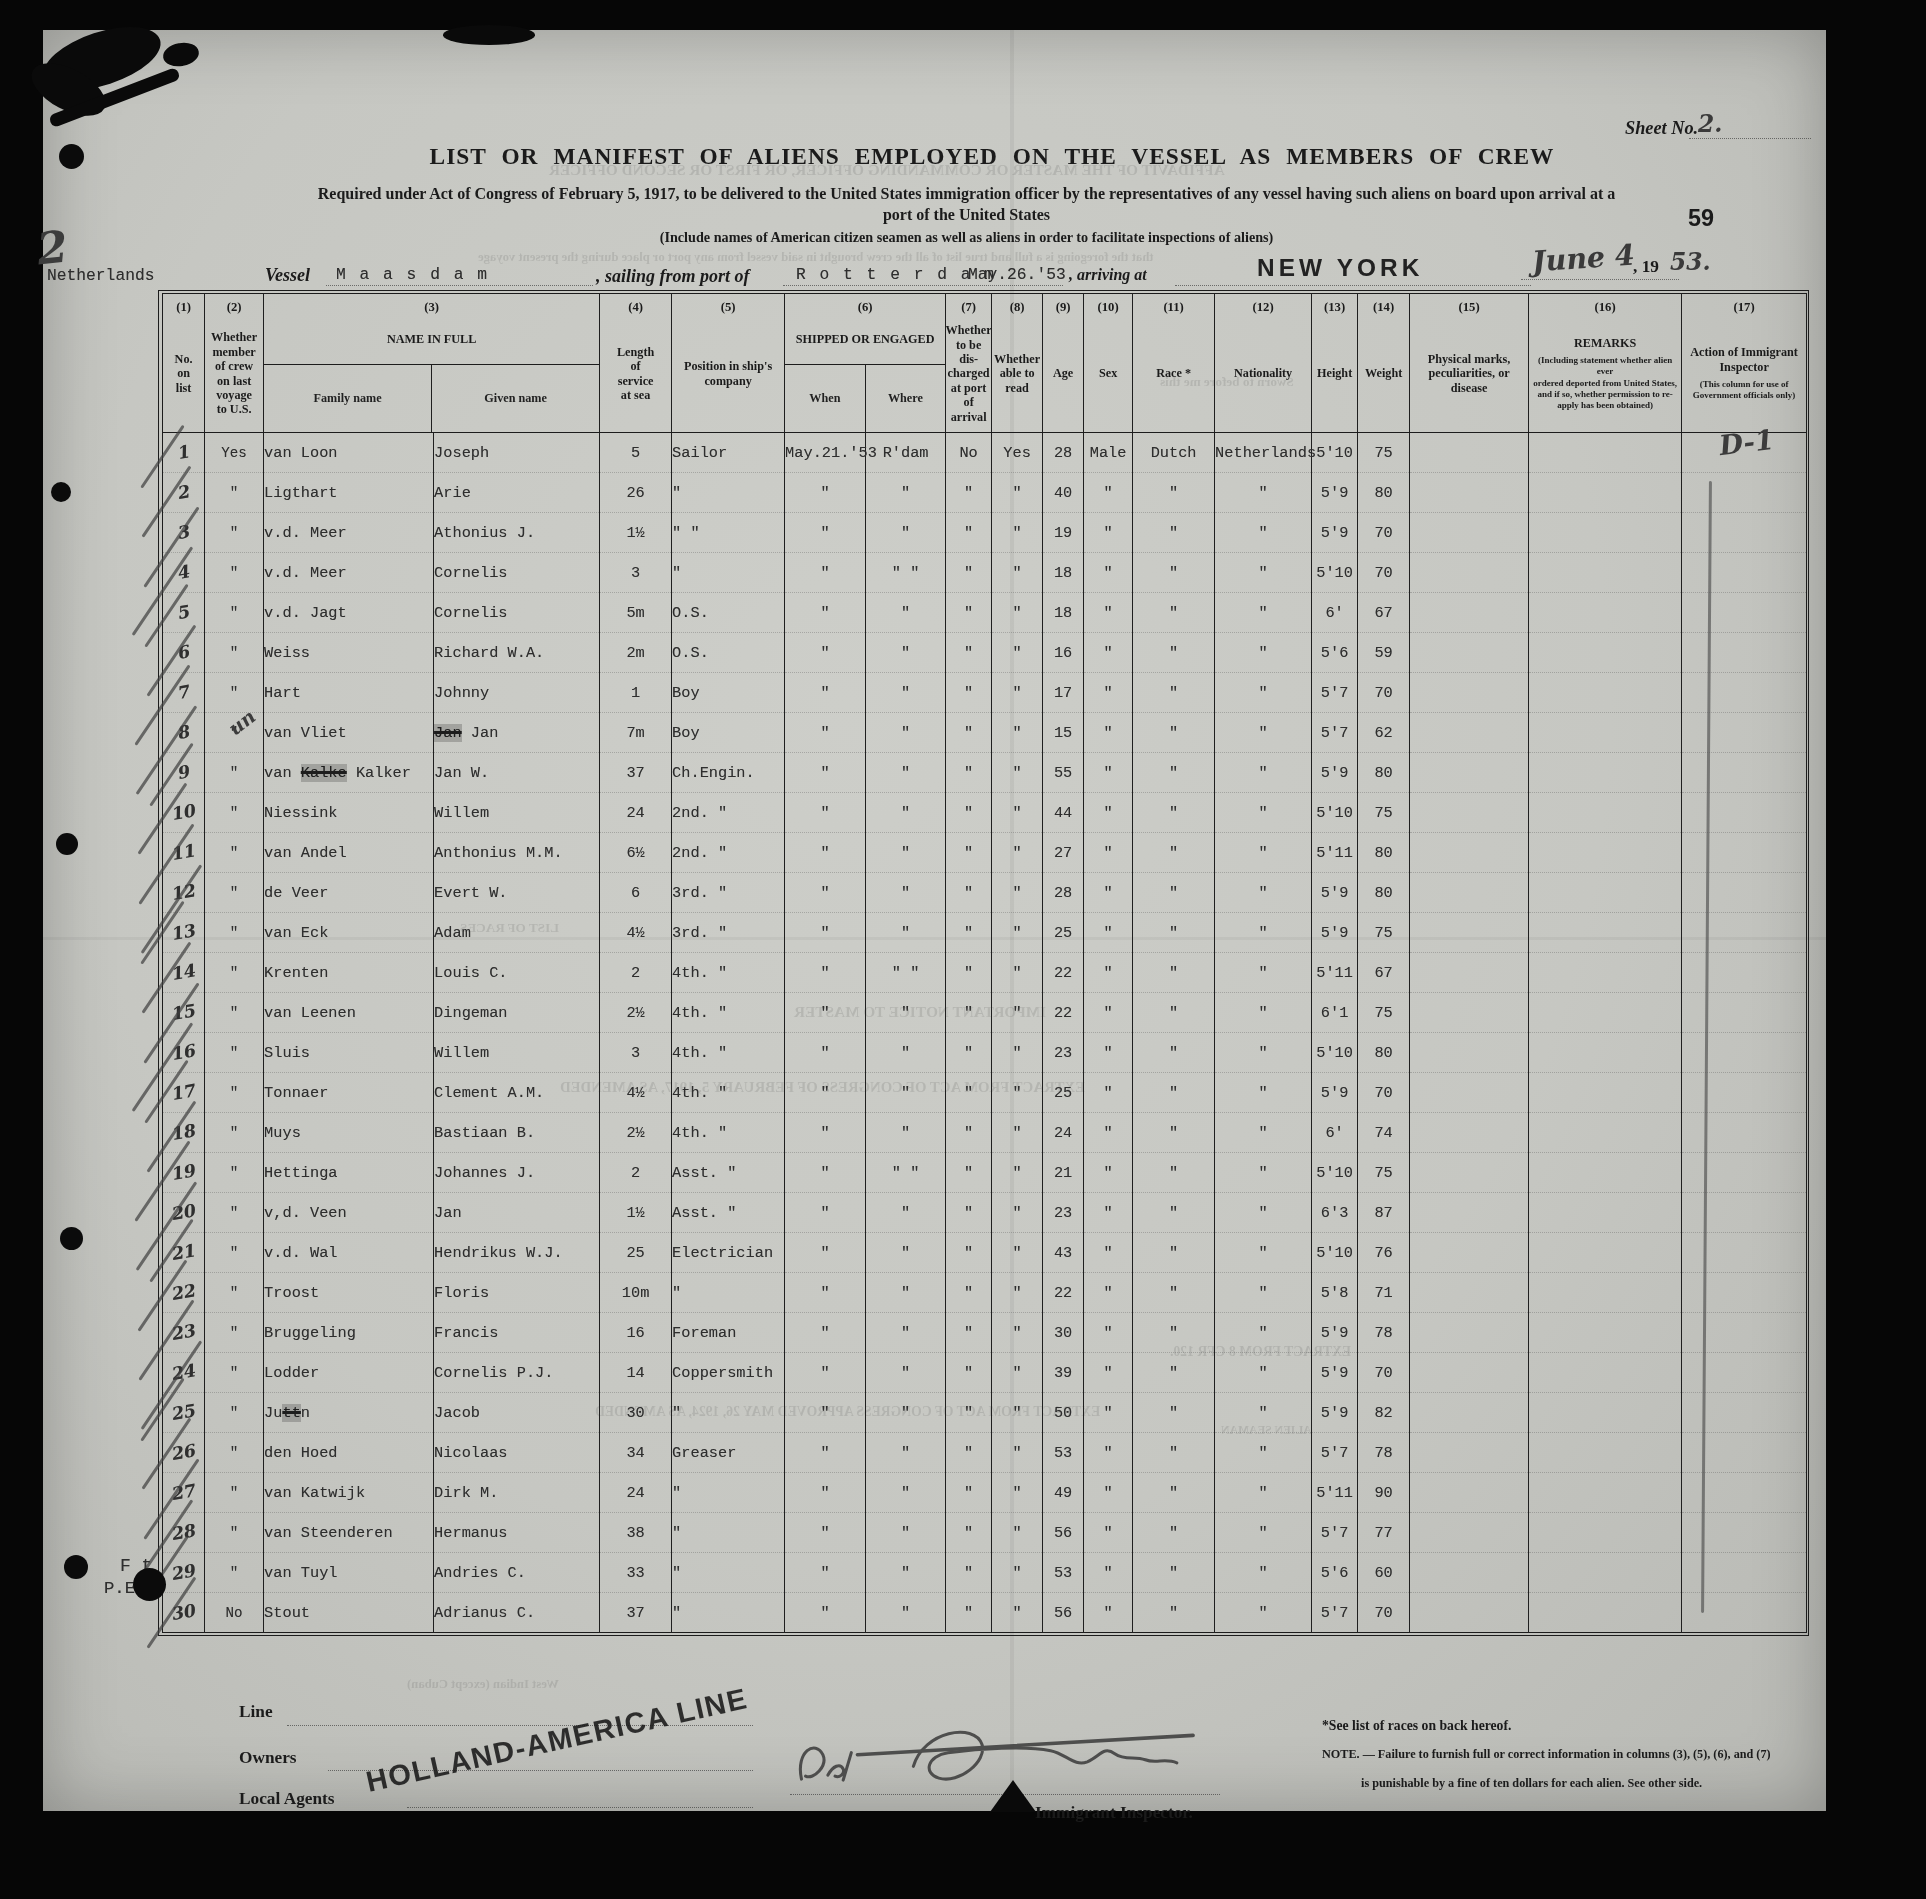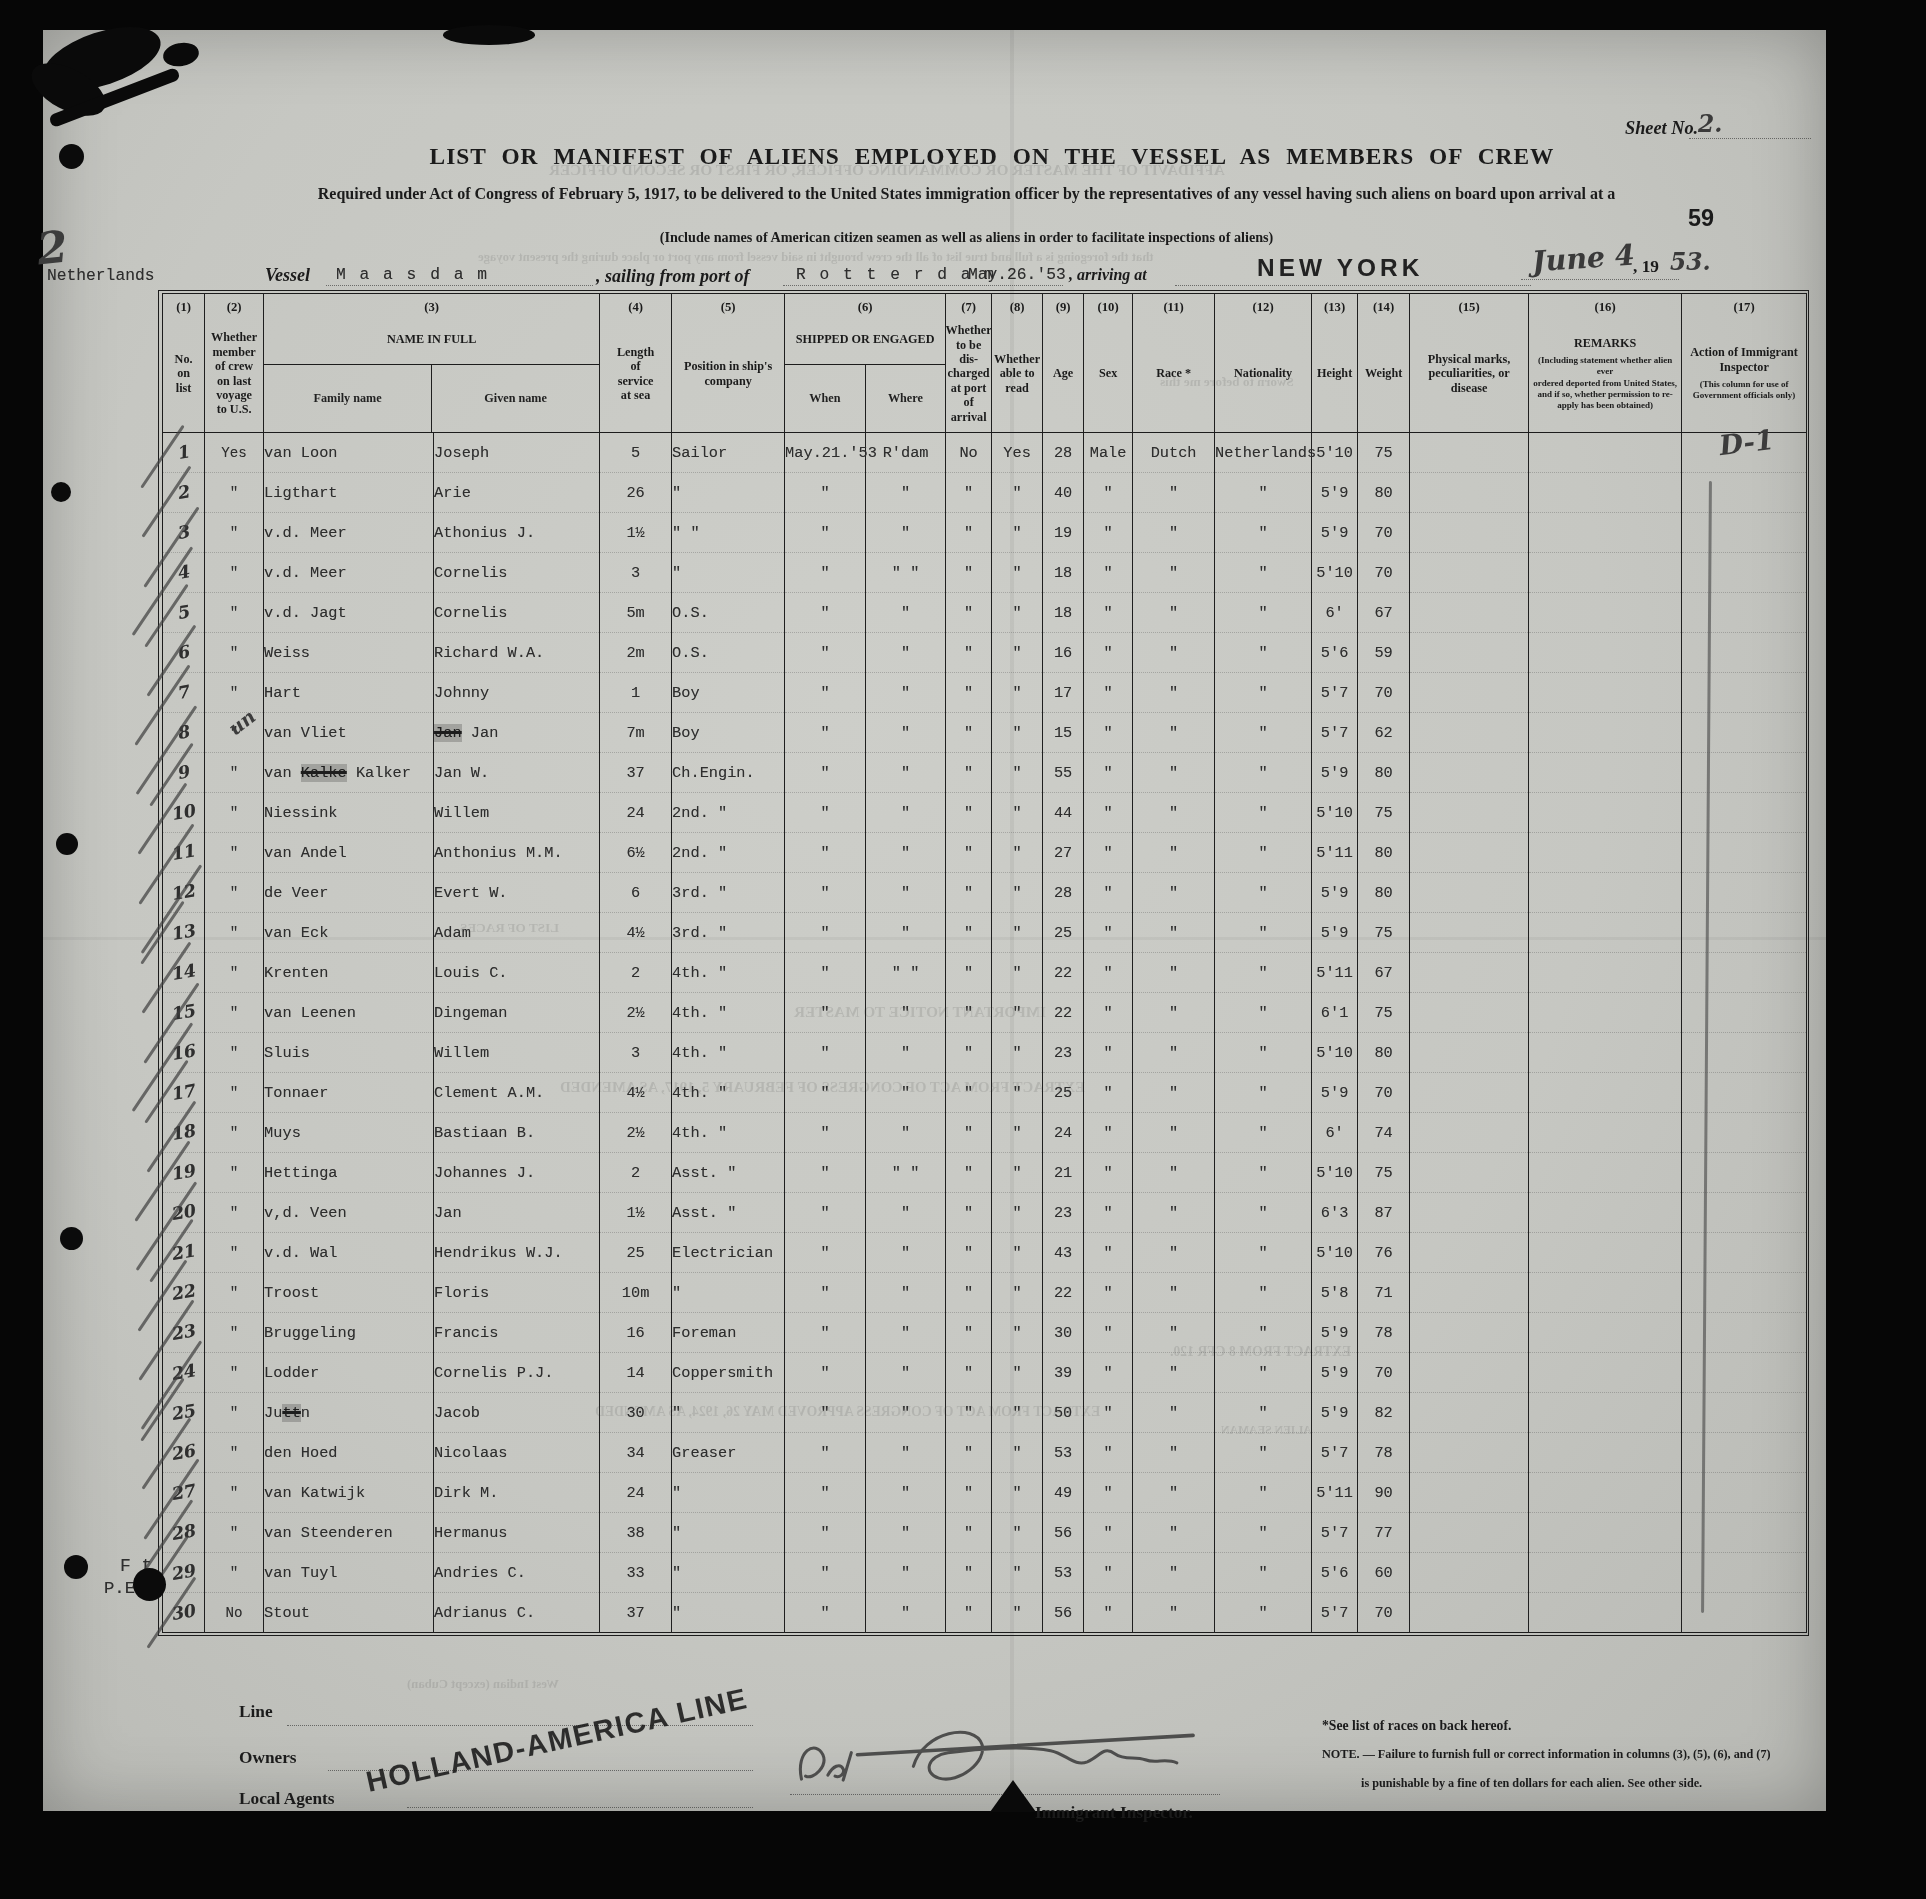--- a/index.html
+++ b/index.html
@@ -79,20 +79,21 @@
       <div class="bleed" style="left: 560px; top: 1079px; font-size: 14.8px;">EXTRACT FROM ACT OF CONGRESS OF FEBRUARY 5, 1917, AS AMENDED</div>
       <div class="bleed" style="left: 1170px; top: 1344px; font-size: 13.7px;">EXTRACT FROM 8 CFR 120.</div>
       <div class="bleed" style="left: 595px; top: 1404px; font-size: 13.7px;">EXTRACT FROM ACT OF CONGRESS APPROVED MAY 26, 1924, AS AMENDED</div>
       <div class="bleed" style="left: 1221px; top: 1424px; font-size: 11.7px;">ALIEN SEAMAN</div>
       <div class="bleed" style="left: 407px; top: 1677px; font-size: 12.7px;">West Indian (except Cuban)</div>
     </div>
 
 
   <div class="abs center serifb" style="left:305px;top:143px;width:1374px;font-size:23.4px;letter-spacing:1px;word-spacing:8.1px;z-index:2;">LIST OR MANIFEST OF ALIENS EMPLOYED ON THE VESSEL AS MEMBERS OF CREW</div>
   <div class="abs center serifb" style="left:168px;top:185px;width:1597px;font-size:16px;z-index:2;">Required under Act of Congress of February 5, 1917, to be delivered to the United States immigration officer by the representatives of any vessel having such aliens on board upon arrival at a</div>
+  <div class="abs center serifb" style="left:168px;top:206px;width:1597px;font-size:16px;z-index:2;">port of the United States</div>
   <div class="abs center serifb" style="left:458px;top:229px;width:1017px;font-size:14.2px;z-index:2;">(Include names of American citizen seamen as well as aliens in order to facilitate inspections of aliens)</div>
 
   <div class="abs serifb ital" style="left:1625px;top:118px;font-size:18.3px;z-index:2;">Sheet No.</div>
   <div class="abs hand" style="left:1698px;top:110px;font-size:23.4px;z-index:3;">2.</div>
   <div class="dotline" style="left:1689px;top:138px;width:122px;"></div>
   <div class="abs serifb" style="left:1688px;top:205px;font-size:23.4px;font-family:'Liberation Sans','DejaVu Sans',sans-serif;z-index:2;">59</div>
 
   <div class="abs mono" style="left:47px;top:266px;font-size:16.3px;z-index:2;">Netherlands</div>
   <div class="abs serifb ital" style="left:265px;top:265px;font-size:18px;z-index:2;">Vessel</div>
   <div class="abs mono" style="left:336px;top:265px;font-size:16.3px;letter-spacing:2px;z-index:3;">M a a s d a m</div>

